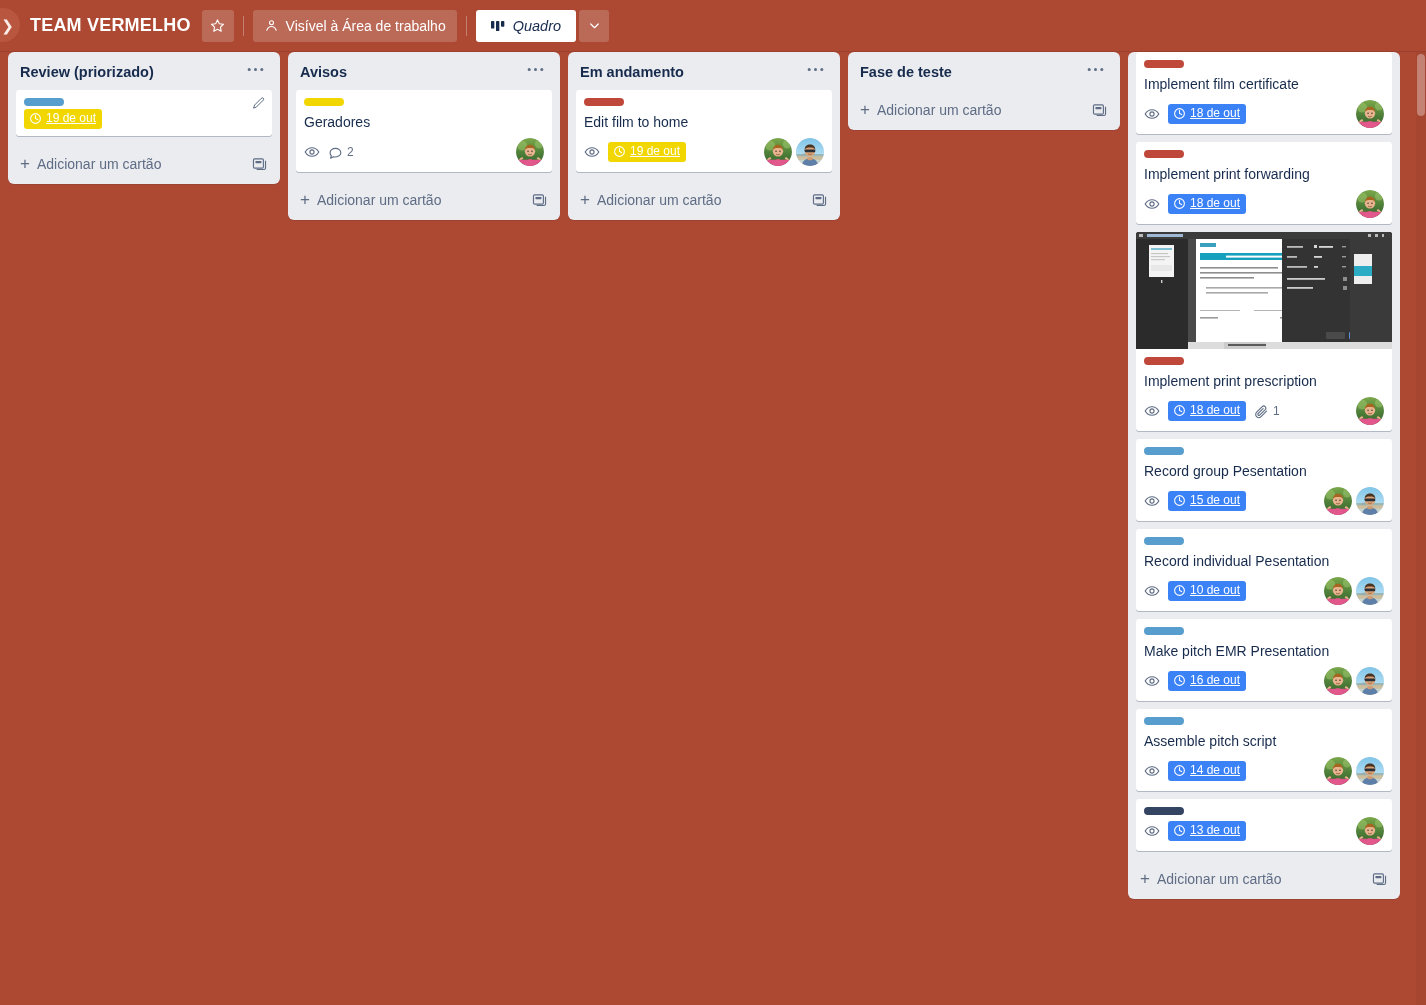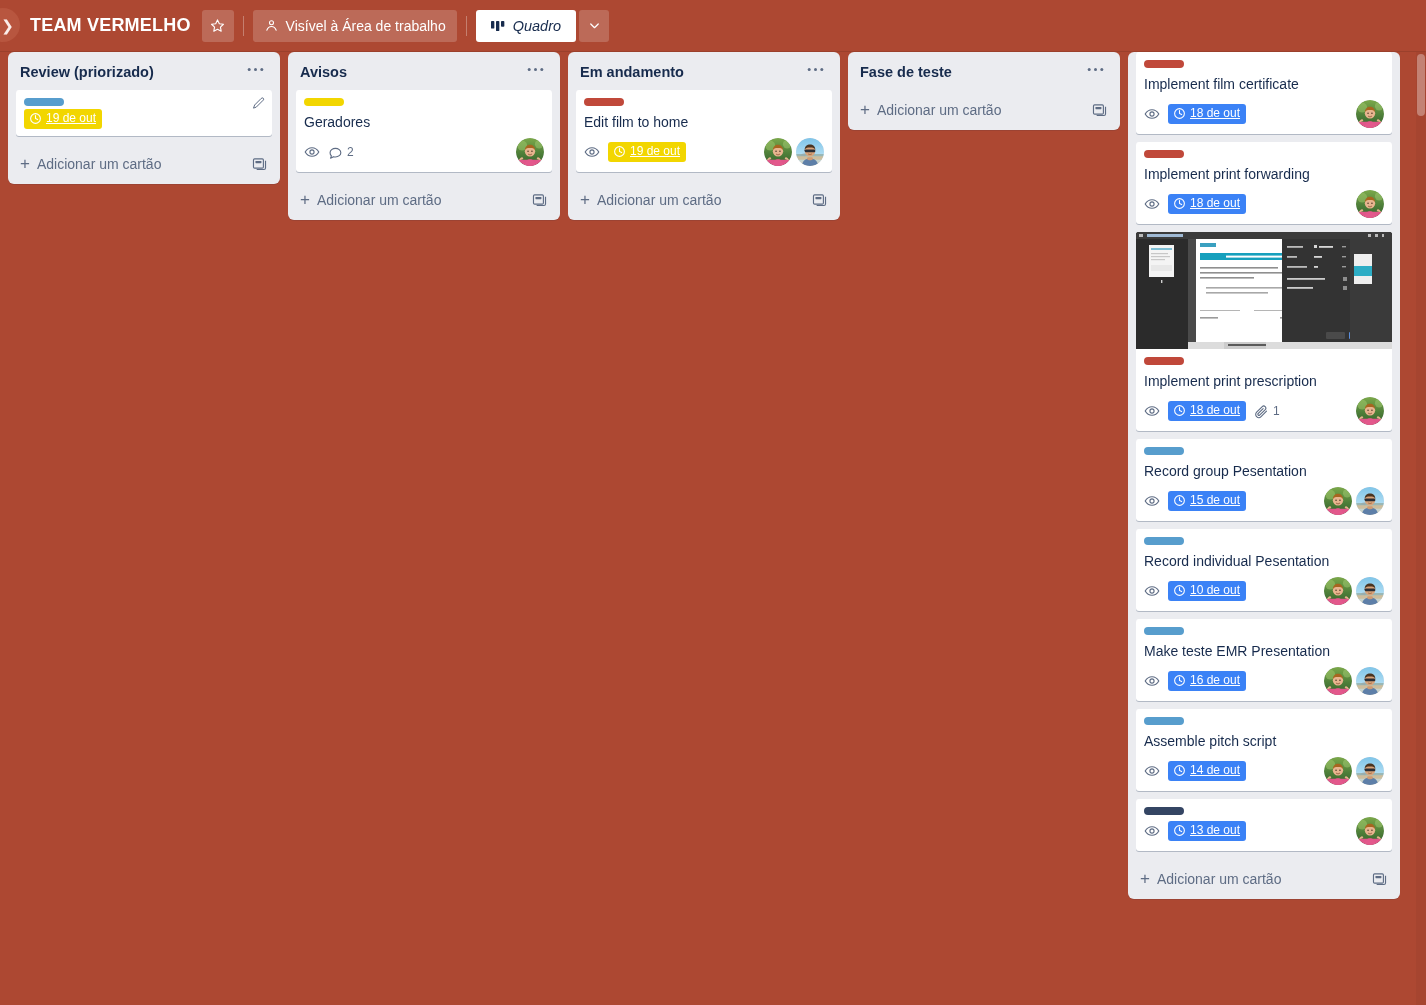--- a/index.html
+++ b/index.html
@@ -853,21 +853,21 @@
     </g>
   </svg>
 </span>
               </span>
             </div>
           </div>
           <div class="card">
             <div class="labels">
               <span class="label" style="background: rgb(87, 157, 205);"></span>
             </div>
-            <div class="card-title">Make teste EMR Presentation</div>
+            <div class="card-title">Make pitch EMR Presentation</div>
             <div class="badges">
               <span class="badge">
   <svg width="16" height="16" viewBox="0 0 24 24" fill="none" stroke="#5e6c84" stroke-width="1.7">
     <path d="M1.8 12S5.5 5.6 12 5.6 22.2 12 22.2 12 18.5 18.4 12 18.4 1.8 12 1.8 12Z"></path>
     <circle cx="12" cy="12" r="3.1"></circle>
   </svg>
 </span>
               <span class="badge due green">
                 <span class="ico">
   <svg width="13" height="13" viewBox="0 0 24 24" fill="none" stroke="#ffffff" stroke-width="2" stroke-linecap="round">

